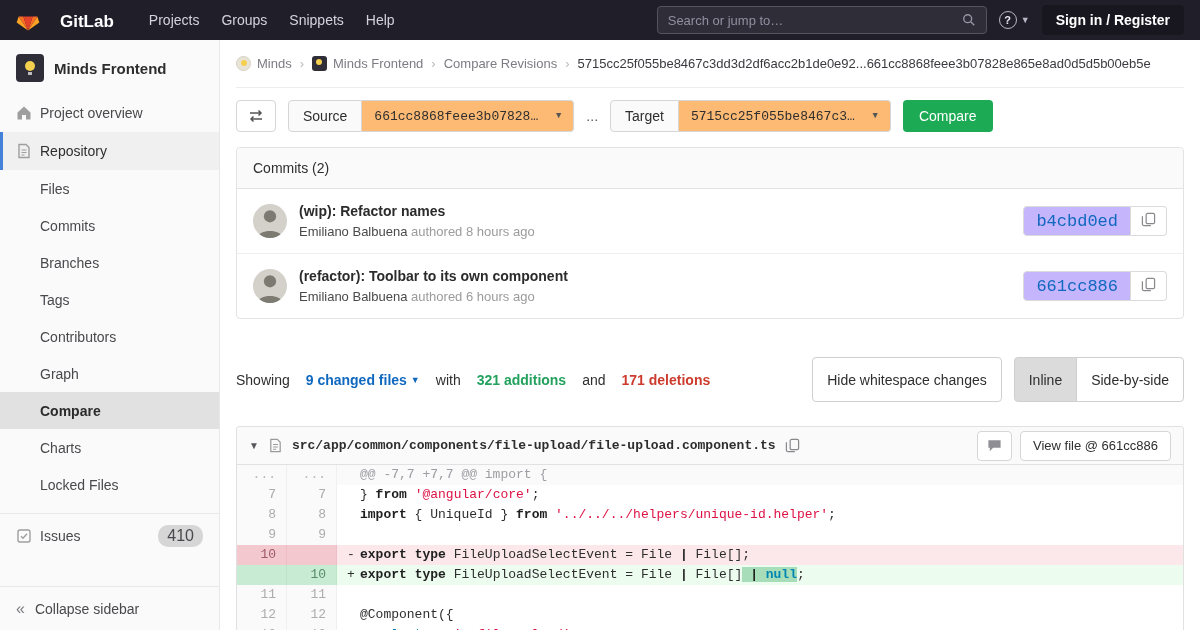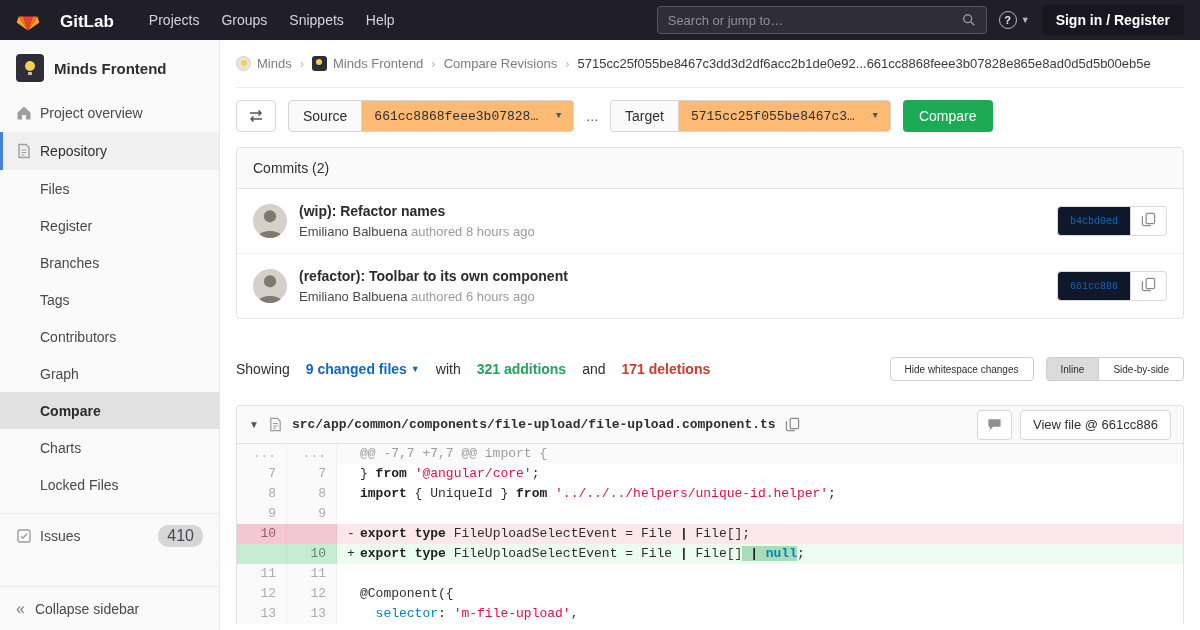--- a/index.html
+++ b/index.html
@@ -64,31 +64,31 @@
 .commits-header{padding:12px 16px;font-size:14px;color:#2e2e2e;background:#fafafa;border-bottom:1px solid #e3e3e3;border-radius:4px 4px 0 0}
 .commit-row{display:flex;align-items:center;padding:14px 16px}
 .commit-row + .commit-row{border-top:1px solid #eee}
 .commit-avatar{width:34px;height:34px;border-radius:50%;overflow:hidden;margin-right:12px;flex:none}
 .commit-avatar svg{display:block}
 .commit-info{flex:1;min-width:0}
 .commit-title{font-weight:bold;font-size:14px;color:#2b2b2b;margin-bottom:5px;cursor:pointer}
 .commit-meta{font-size:13px;color:#9b9b9b}
 .commit-meta .author{color:#4a4a4a}
 .sha-group{display:flex;height:30px}
-.sha-box{border:1px solid #dbdbdb;border-radius:4px 0 0 4px;display:flex;align-items:center;padding:0 12px;font-family:"Liberation Mono",monospace;font-size:10px;color:#1068bf;background:#0f172a;cursor:pointer}
+.sha-box{border:1px solid #dbdbdb;border-radius:4px 0 0 4px;display:flex;align-items:center;padding:0 12px;font-family:"Liberation Mono",monospace;font-size:17px;color:#1068bf;background:#c4b5fd;cursor:pointer}
 .copy-btn{border:1px solid #dbdbdb;border-left:0;border-radius:0 4px 4px 0;width:36px;display:flex;align-items:center;justify-content:center;background:#fff;cursor:pointer}
 
 .summary-row{display:flex;align-items:center;margin-top:38px;font-size:14px;color:#2e2e2e}
 .sum-left{display:flex;align-items:center;gap:16px}
 .files-link{color:#1068bf;font-weight:bold;display:flex;align-items:center;gap:4px;cursor:pointer}
 .caret-blue{font-size:9px}
 .additions{color:#23a15d;font-weight:bold}
 .deletions{color:#cc3b2d;font-weight:bold}
 .sum-right{margin-left:auto;display:flex;gap:12px}
-.btn{height:24px;border:1px solid #cfcfcf;background:#fff;border-radius:4px;font-size:10px;color:#2e2e2e;padding:0 14px;display:flex;align-items:center;cursor:pointer}
+.btn{height:45px;border:1px solid #cfcfcf;background:#fff;border-radius:4px;font-size:14px;color:#2e2e2e;padding:0 14px;display:flex;align-items:center;cursor:pointer}
 .btn-group{display:flex}
 .btn-group .btn{border-radius:0;margin-left:-1px}
 .btn-group .btn:first-child{border-radius:4px 0 0 4px;margin-left:0}
 .btn-group .btn:last-child{border-radius:0 4px 4px 0}
 .btn.active{background:#dbdbdb}
 
 .diff-panel{margin-top:24px;border:1px solid #e1e1e1;border-bottom:0;border-radius:4px 4px 0 0}
 .diff-header{height:38px;display:flex;align-items:center;background:#fafafa;border-bottom:1px solid #e1e1e1;padding:0 12px;gap:9px;border-radius:4px 4px 0 0}
 .caret-dark{color:#57575c;font-size:10px;cursor:pointer}
 .file-path{font-family:"Liberation Mono",monospace;font-weight:bold;font-size:13px;color:#2e2e2e}
@@ -169,21 +169,21 @@
       <div class="s-item section-active">
         <span class="s-ico">
           <svg viewBox="0 0 16 16" width="16" height="16">
             <path d="M3 1.5 h7 l3 3 v10 H3 Z" fill="none" stroke="#9e9e9e" stroke-width="1.4"></path>
             <path d="M5.5 7 h5 M5.5 9.5 h5 M5.5 12 h3" stroke="#9e9e9e" stroke-width="1.2"></path>
           </svg>
         </span>
         <span class="s-label">Repository</span>
       </div>
       <div class="sub-item">Files</div>
-      <div class="sub-item">Register</div>
+      <div class="sub-item">Commits</div>
       <div class="sub-item">Branches</div>
       <div class="sub-item">Tags</div>
       <div class="sub-item">Contributors</div>
       <div class="sub-item">Graph</div>
       <div class="sub-item active">Compare</div>
       <div class="sub-item">Charts</div>
       <div class="sub-item">Locked Files</div>
       <div class="issues-sec">
         <div class="s-item">
           <span class="s-ico">

